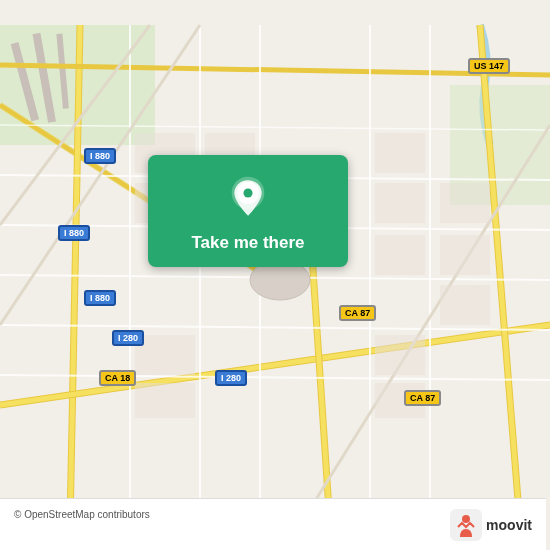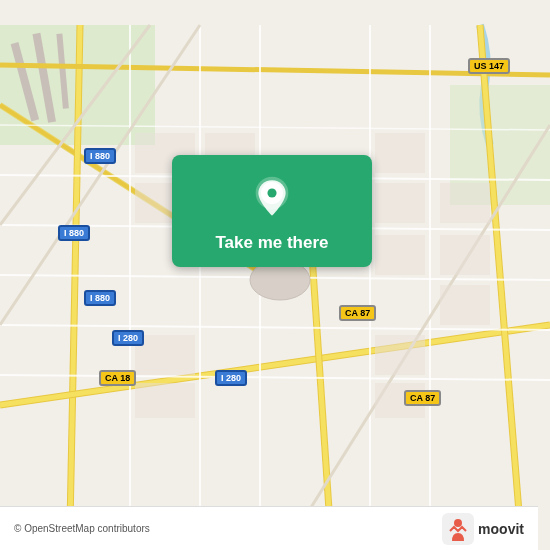--- a/index.html
+++ b/index.html
@@ -32,28 +32,27 @@
       position: absolute;
       width: 100%;
       height: 100%;
     }
 
     
     .bottom-bar {
       position: absolute;
       bottom: 0;
       left: 0;
-      right: 12px;
+      right: 4px;
       background: white;
       padding: 10px 14px;
       display: flex;
-      align-items: center;
       justify-content: space-between;
       border-top: 1px solid #ddd;
-      height: 44px;
+      height: 52px;
     }
 
     .bottom-bar-left {
       display: flex;
       flex-direction: column;
     }
 
     .attribution {
       font-size: 10px;
       color: #555;
@@ -83,21 +82,20 @@
       top: 155px;
       left: 148px;
       width: 200px;
       background: #27a86e;
       border-radius: 8px;
       padding: 18px 14px 14px 14px;
       display: flex;
       flex-direction: column;
       align-items: center;
       box-shadow: 0 2px 10px rgba(0,0,0,0.3);
-      margin-left: 24px;
     }
 
     .pin-icon {
       width: 50px;
       height: 50px;
       margin-bottom: 10px;
     }
 
     .take-me-there-text {
       color: white;

